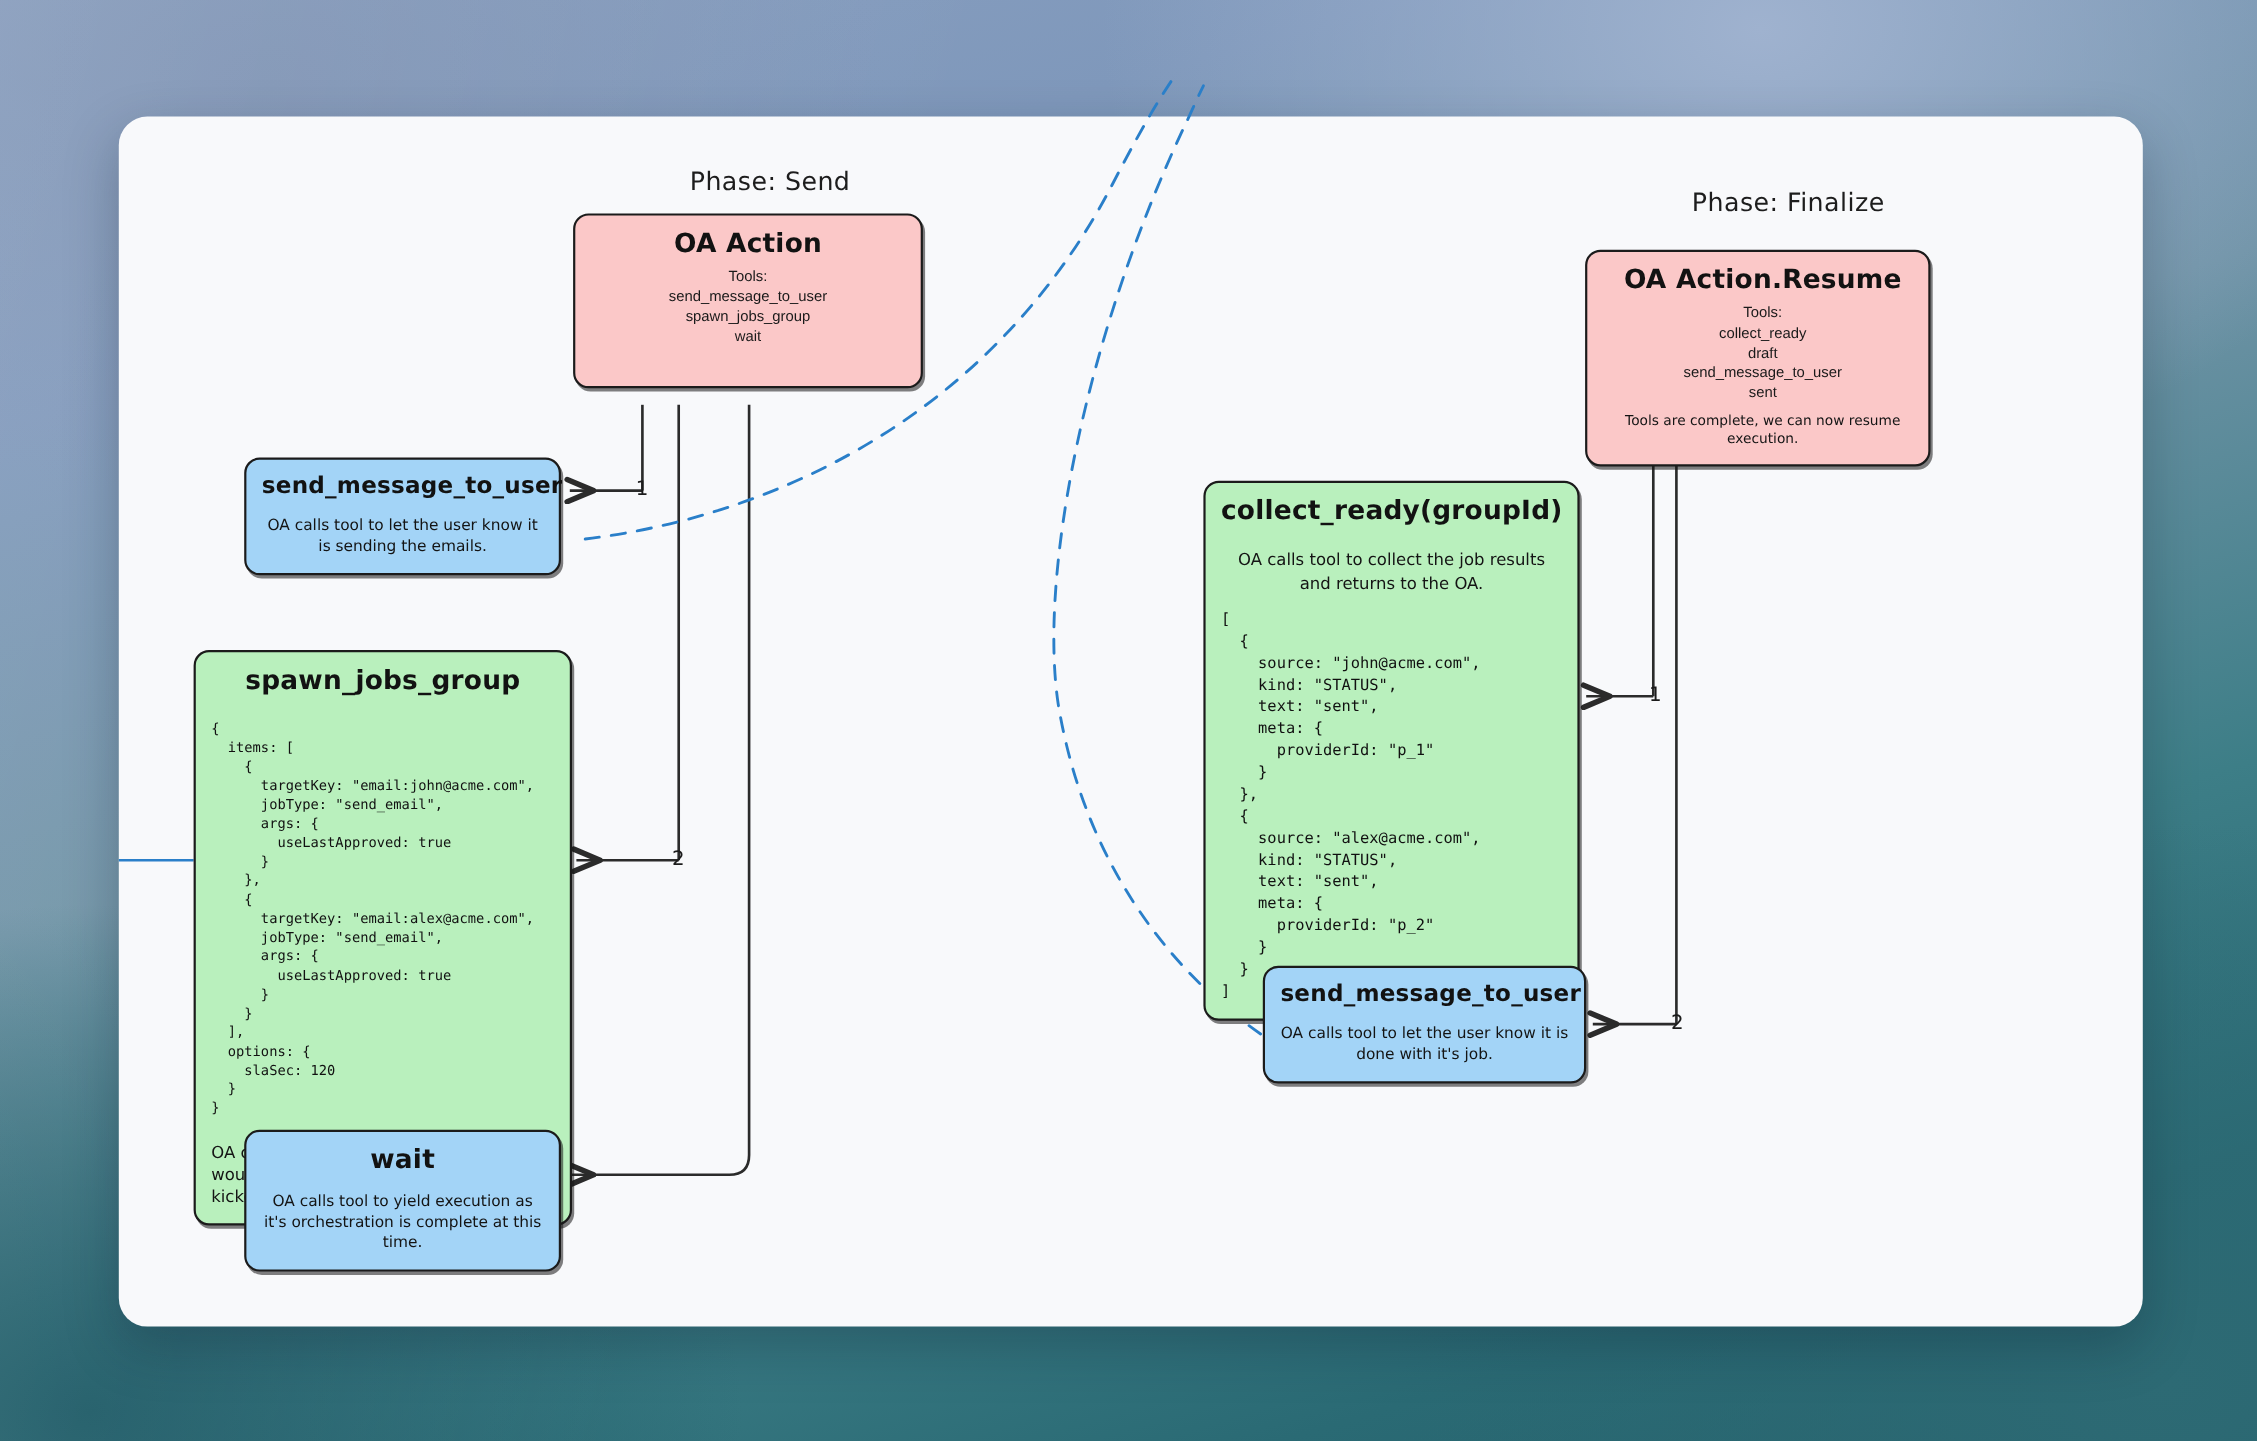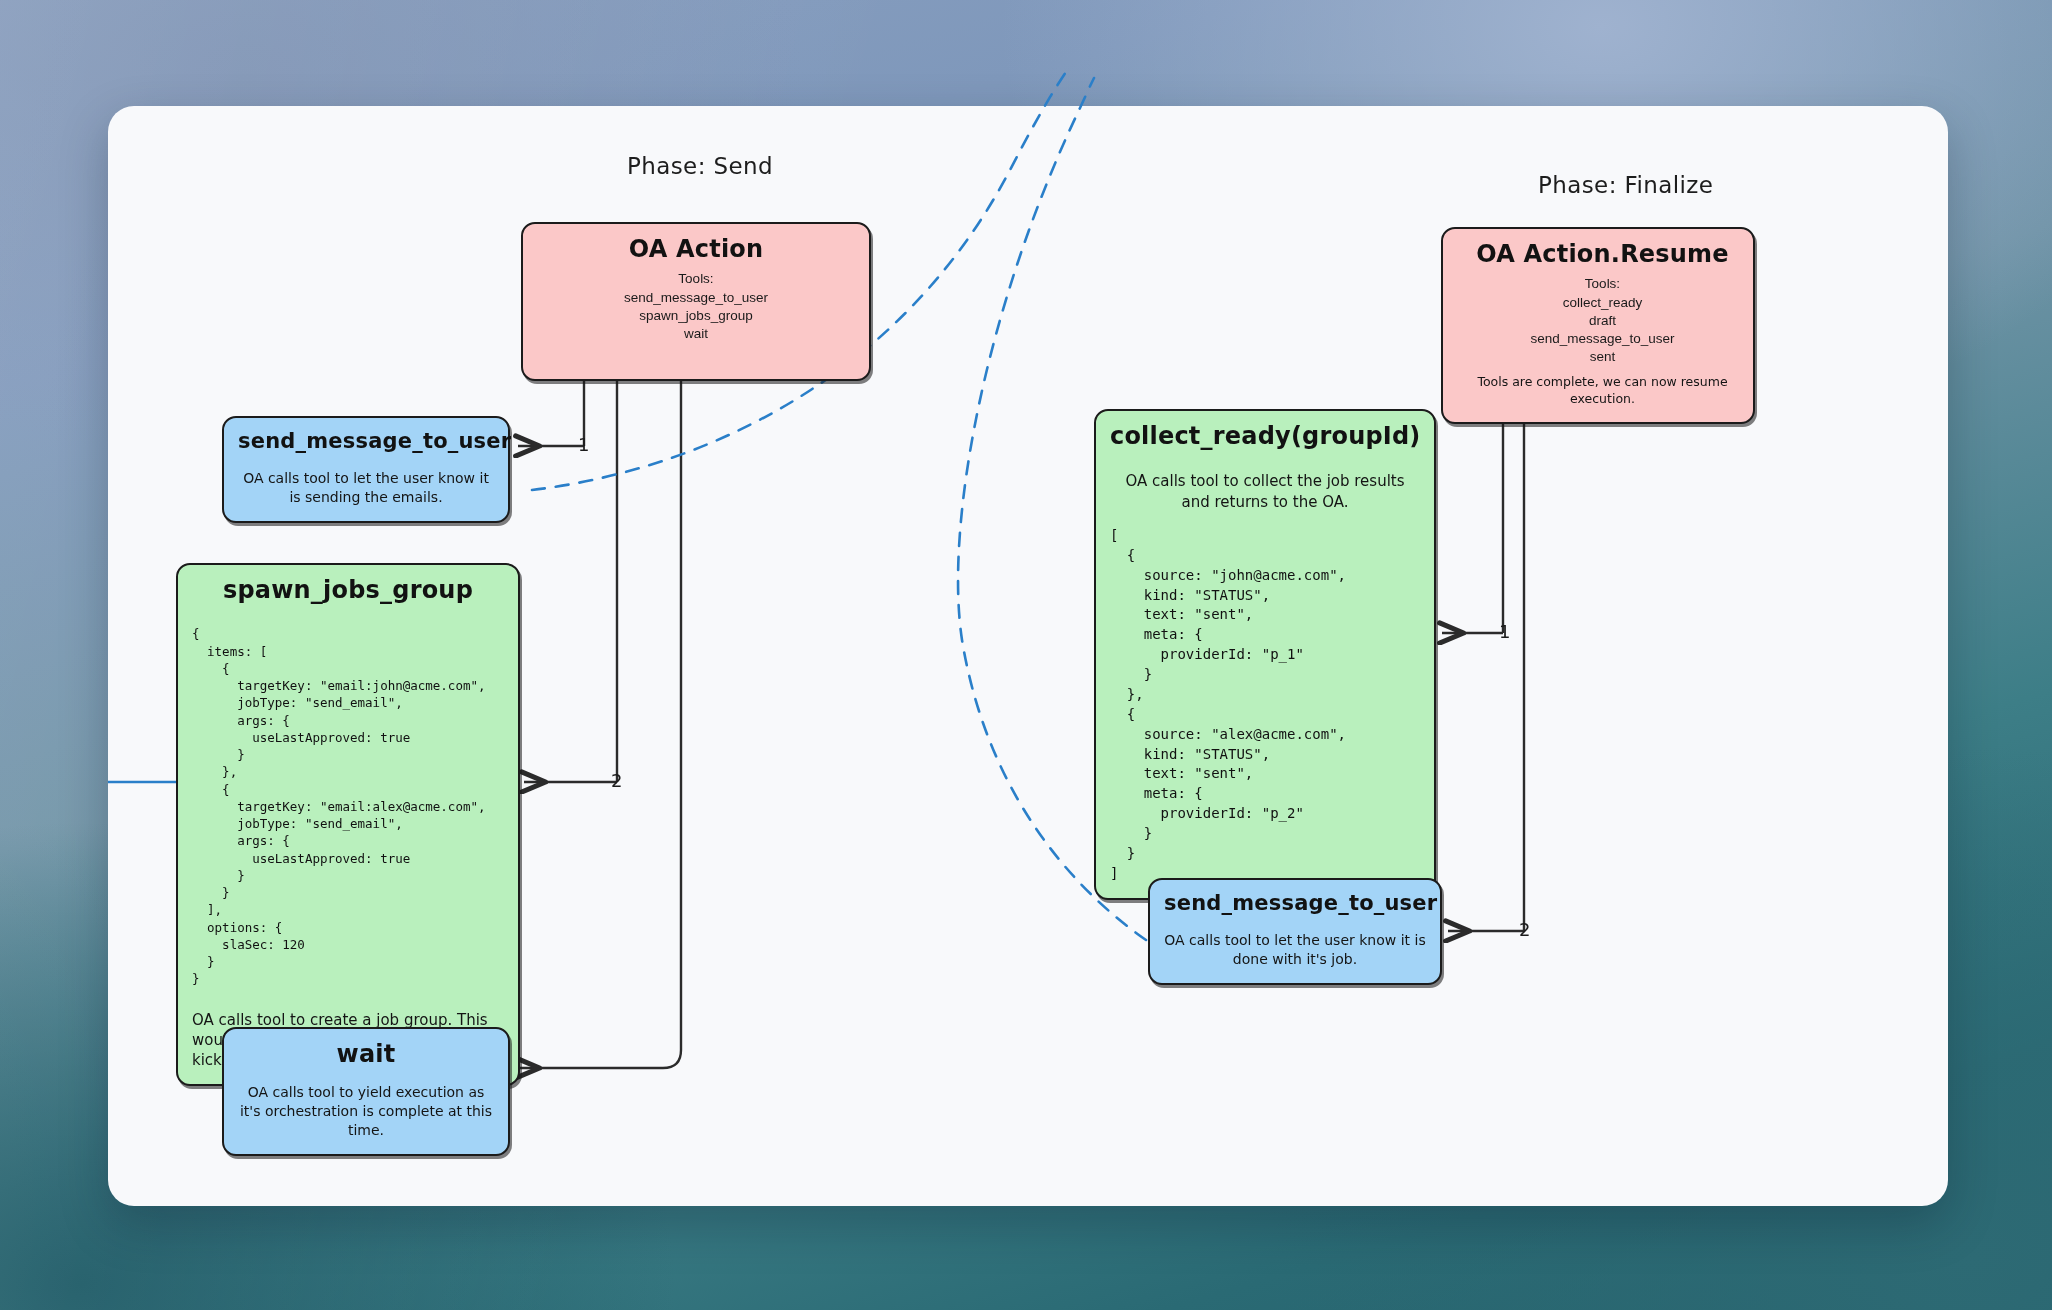--- a/index.html
+++ b/index.html
@@ -72,21 +72,21 @@
   .node {
     position: absolute;
     z-index: 4;
     box-sizing: border-box;
     border: 2.5px solid #1b1b1b;
     border-radius: 14px;
     padding: 12px 14px 14px;
     box-shadow: 2px 3px 0 rgba(24,24,24,0.55);
   }
   .node.pink  { background: #fbc8c8; }
-  .node.green { background: #b9f0bd; }
+  .node.green { background: #b9f0bd; margin-top: 28px; }
   .node.blue  { background: #a3d4f7; }
 
   .node-title {
     text-align: center;
     font-family: "DejaVu Sans", sans-serif;
     font-size: 24px;
     font-weight: 700;
     color: #121212;
     letter-spacing: 0.2px;
     line-height: 1.1;
@@ -119,21 +119,21 @@
     font-family: "DejaVu Sans Mono", monospace;
     font-size: 12.5px;
     line-height: 1.38;
     color: #111;
     white-space: pre;
     margin: 0;
   }
   .code.big { font-size: 14px; line-height: 1.42; }
 
   
-  #node-oa-action        { left: 521px; top: 222px;  width: 350px; padding-left: 14px; }
+  #node-oa-action        { left: 521px; top: 194px;  width: 318px; padding-left: 14px; }
   #node-oa-resume        { left: 1441px; top: 227px; width: 314px; padding-left: 23px; }
   #node-send-msg-left    { left: 222px; top: 416px;  width: 288px; }
   #node-spawn-jobs       { left: 176px; top: 563px;  width: 344px; }
   #node-wait             { left: 222px; top: 1027px; width: 288px; }
   #node-collect-ready    { left: 1094px; top: 409px; width: 342px; }
   #node-send-msg-right   { left: 1148px; top: 878px; width: 294px; }
 
   
   .wire-num {
     position: absolute;

